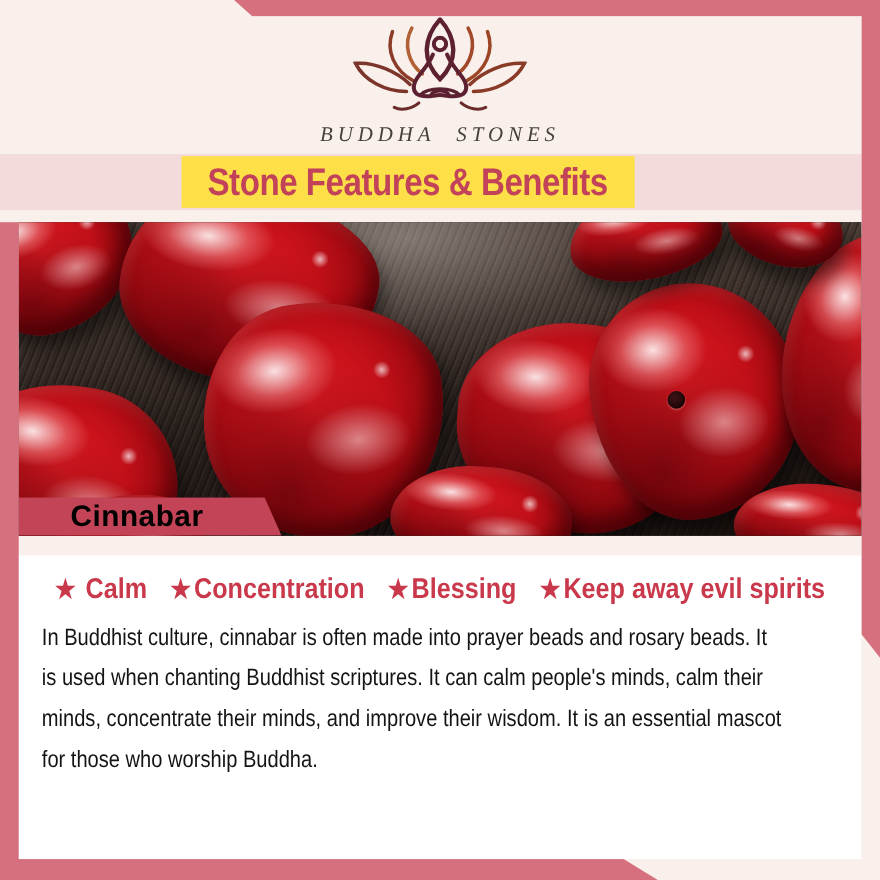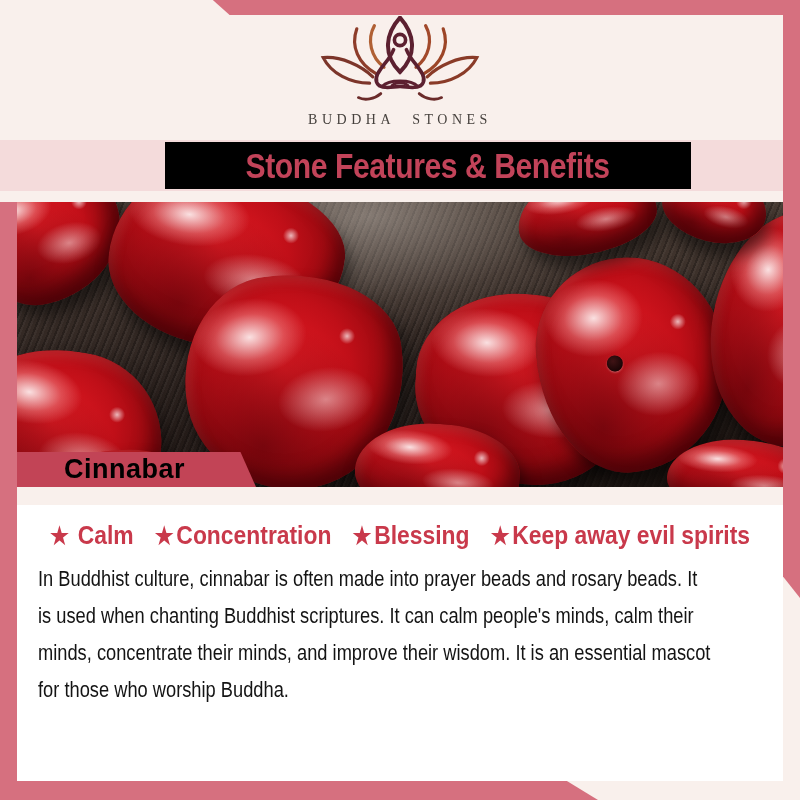--- a/index.html
+++ b/index.html
@@ -13,26 +13,26 @@
   .accent-right{left:783px;top:0;width:17px;height:598px;
                 clip-path:polygon(0 0,100% 0,100% 100%,0 96.4%);}
   .accent-left{left:0;top:202px;width:17px;height:598px;}
   .accent-bottom{left:0;top:781px;width:598px;height:19px;
                  clip-path:polygon(0 0,94.8% 0,100% 100%,0 100%);}
 
   
   .logo-svg{position:absolute;top:16px;left:50%;transform:translateX(-50%);
             width:240px;height:96px;z-index:2;}
   .brand-name{position:absolute;top:112px;left:0;width:100%;text-align:center;
-              font-family:"Liberation Serif",serif;font-size:14px;letter-spacing:4.5px;
-              word-spacing:10px;color:#46413d;z-index:2;}
+              font-family:"Liberation Serif",serif;font-size:19px;letter-spacing:4.5px;
+              word-spacing:10px;color:#46413d;z-index:2;font-style:italic;}
 
   
   .heading-band{position:absolute;left:0;top:140px;width:800px;height:51px;background:#f4dbdb;}
-  .heading-box{position:absolute;left:165px;top:142px;width:526px;height:47px;background:#000000;
+  .heading-box{position:absolute;left:165px;top:142px;width:412px;height:47px;background:#fde047;
                display:flex;align-items:center;justify-content:center;}
   .heading-title{font-size:35px;font-weight:bold;color:#c24359;white-space:nowrap;
                  transform:scaleX(.86);letter-spacing:-.5px;}
 
   
   .photo{position:absolute;left:17px;top:202px;width:766px;height:285px;overflow:hidden;z-index:1;
     background-color:#352b26;
     background-image:
       radial-gradient(ellipse 330px 150px at 46% 5%, rgba(208,200,193,.45), rgba(140,128,120,.15) 55%, transparent 78%),
       radial-gradient(ellipse 420px 230px at 86% 96%, rgba(24,17,13,.7), transparent 70%),

